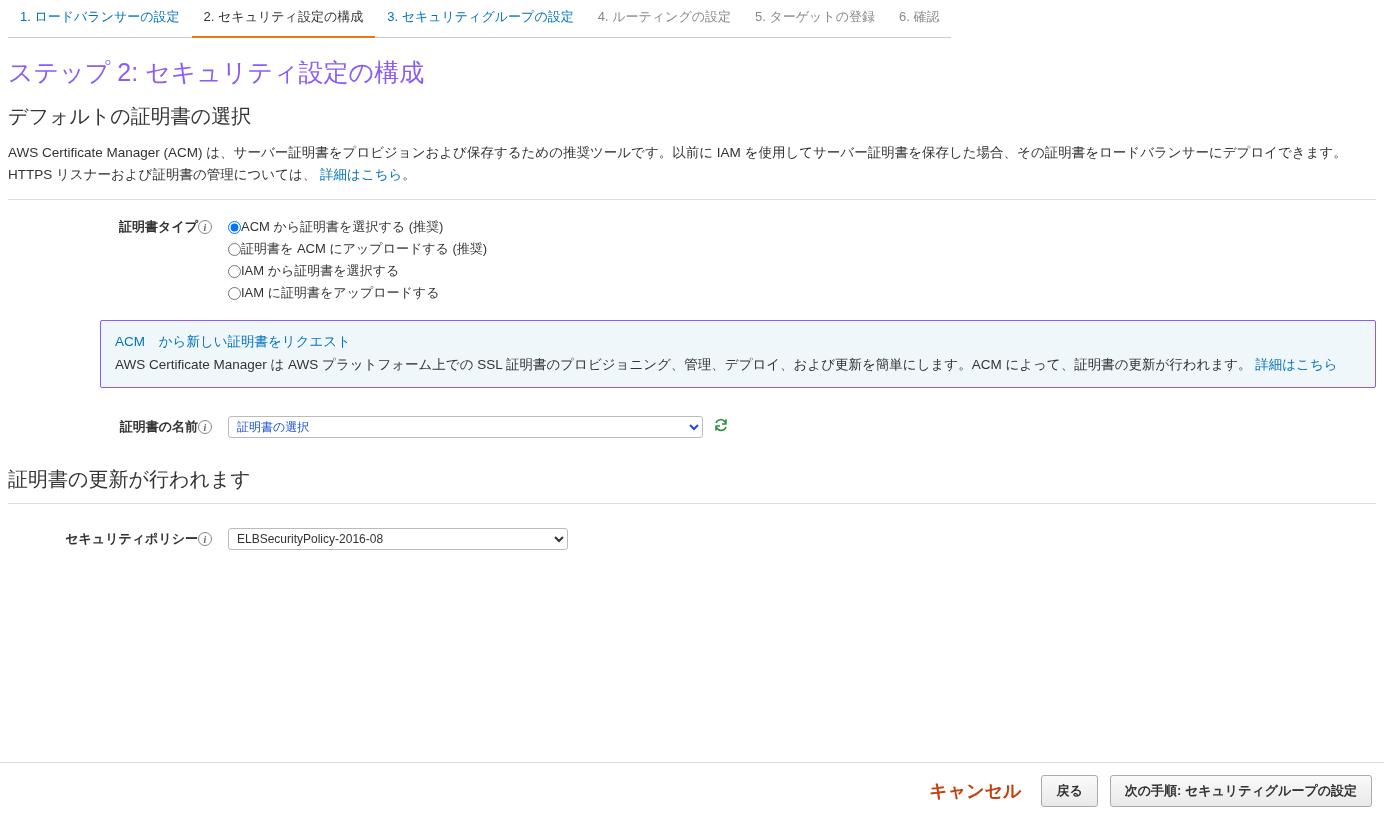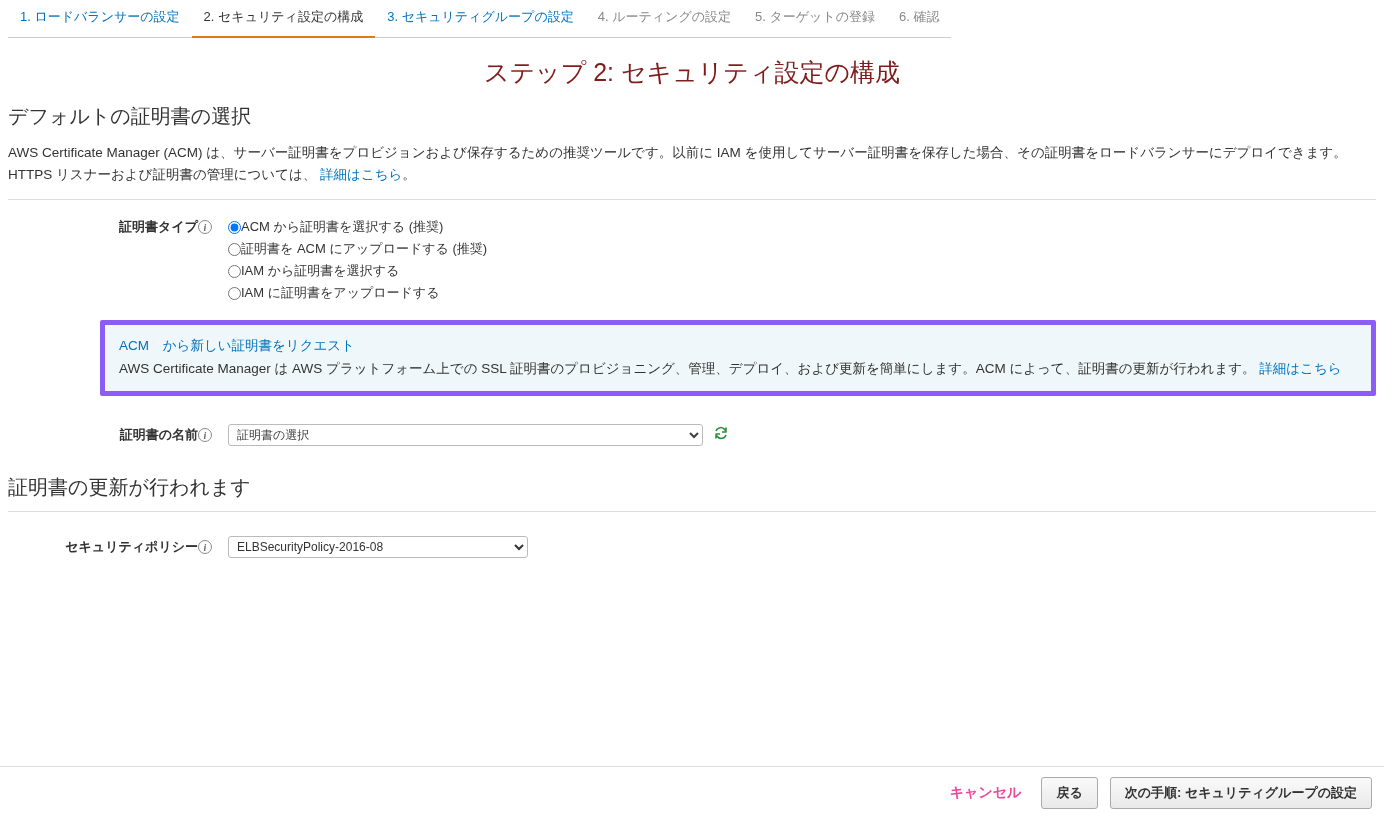--- a/index.html
+++ b/index.html
@@ -28,23 +28,22 @@
     }
     .wizard-tab.clickable { color: #0073bb; }
     .wizard-tab.active {
       color: #333;
       border-bottom: 2px solid #e47911;
       font-weight: 400;
     }
     .page-title {
       font-size: 25px;
       font-weight: 400;
-      color: #7f1d1d;
+      color: #8b5cf6;
       padding: 18px 8px 6px 8px;
-      text-align: center;
     }
     .section-title {
       font-size: 20px;
       font-weight: 400;
       color: #333;
       padding: 8px 8px 6px 8px;
     }
     .section-desc {
       font-size: 13.5px;
       color: #333;
@@ -94,49 +93,49 @@
     .form-input-col { flex: 1; }
     .radio-item {
       display: flex;
       align-items: center;
       padding: 2px 0;
       font-size: 13px;
     }
     .radio-item input { margin: 0; }
     .info-box {
       margin: 10px 8px 10px 100px;
-      border: 5px solid #8b5cf6;
+      border: 1px solid #8b5cf6;
       background: #f0f7fb;
       border-radius: 2px;
       padding: 10px 14px;
       font-size: 13.5px;
       line-height: 1.7;
     }
     .info-box .acm-link {
       color: #0073bb;
       margin-right: 10px;
     }
     .info-box .inline-link { color: #0073bb; cursor: pointer; }
     .select-row {
       display: flex;
       align-items: center;
       gap: 10px;
     }
     select.cert-select {
       width: 475px;
       height: 22px;
       font-size: 12px;
-      color: #404040;
+      color: #1d4ed8;
       background: #fff;
       border: 1px solid #bbb;
       border-radius: 3px;
       padding: 0 4px;
     }
     select.policy-select {
-      width: 300px;
+      width: 340px;
       height: 22px;
       font-size: 12px;
       color: #333;
       background: #fff;
       border: 1px solid #bbb;
       border-radius: 3px;
       padding: 0 4px;
     }
     .refresh-icon {
       color: #2a8d3a;
@@ -151,23 +150,23 @@
       right: 0;
       border-top: 1px solid #ddd;
       padding: 10px 12px;
       display: flex;
       justify-content: flex-end;
       align-items: center;
       gap: 12px;
       background: #fff;
     }
     .btn-cancel {
-      color: #ec4899;
+      color: #c2410c;
       font-weight: 700;
-      font-size: 14px;
+      font-size: 18px;
       cursor: pointer;
       padding: 6px 8px;
     }
     .btn {
       border: 1px solid #aaa;
       background: linear-gradient(#fafafa,#e9e9e9);
       border-radius: 3px;
       padding: 6px 14px;
       font-size: 13px;
       font-weight: 700;

